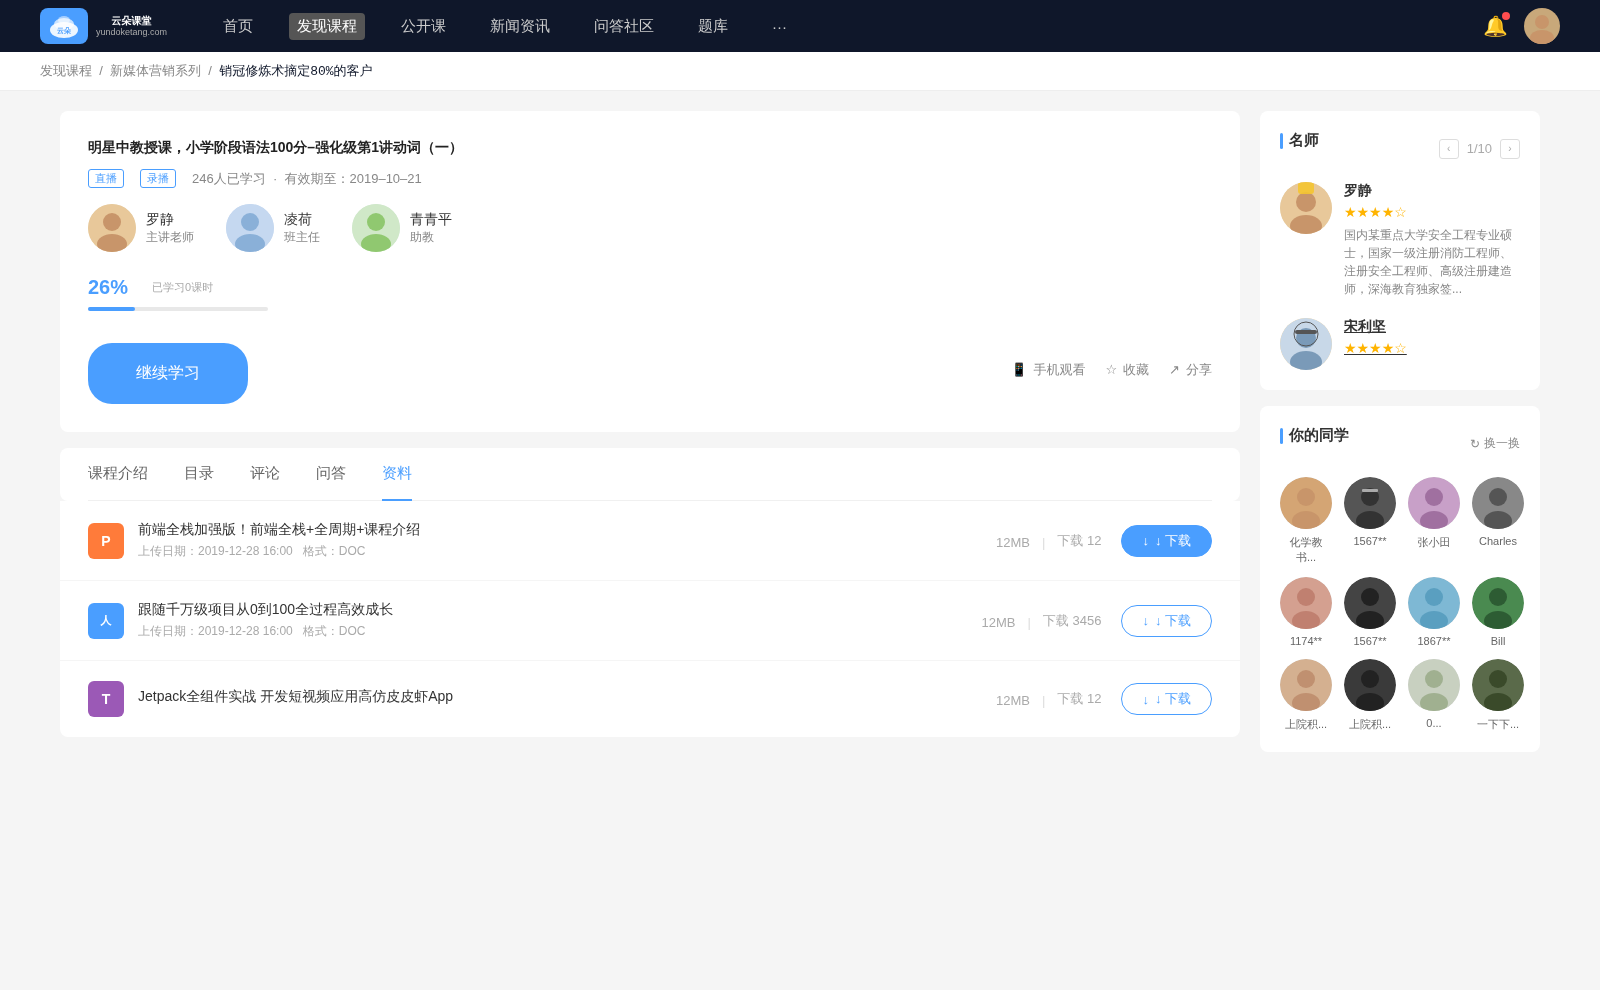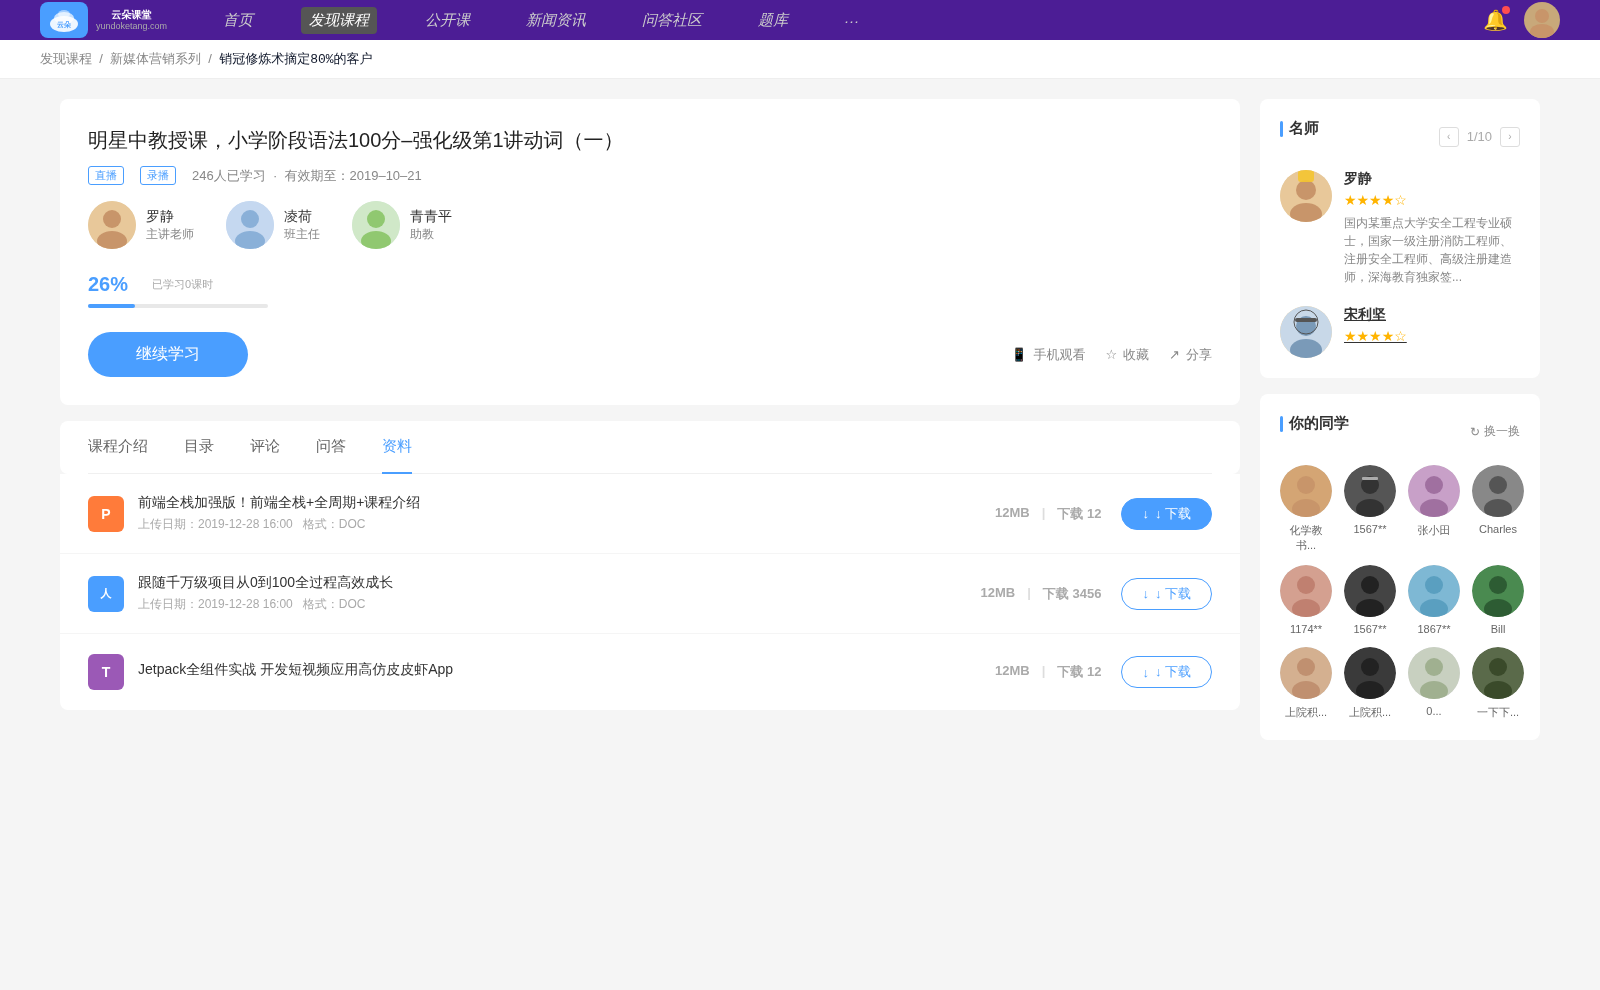--- a/index.html
+++ b/index.html
@@ -1,87 +1,87 @@
 <!DOCTYPE html>
 <html><head>
   <meta charset="utf-8">
   <style>
     * { box-sizing: border-box; margin: 0; padding: 0; }
     body { font-family: -apple-system, BlinkMacSystemFont, 'PingFang SC', 'Microsoft YaHei', sans-serif; background: #f5f5f5; font-size: 14px; color: #333; }
 
     
-    .navbar { background: #4c1d95; height: 40px; display: flex; align-items: center; padding: 0 40px; gap: 32px; }
+    .navbar { background: #0f172a; height: 52px; display: flex; align-items: center; padding: 0 40px; gap: 32px; }
     .logo-area { display: flex; align-items: center; gap: 8px; margin-right: 16px; }
     .logo-box { background: #4a9eff; border-radius: 8px; width: 48px; height: 36px; display: flex; align-items: center; justify-content: center; }
     .logo-text { color: white; font-size: 10px; font-weight: bold; line-height: 1.2; text-align: center; }
     .logo-sub { color: #aaa; font-size: 9px; }
-    .nav-items { display: flex; align-items: center; gap: 40px; flex: 1; font-style: italic; }
+    .nav-items { display: flex; align-items: center; gap: 28px; flex: 1; }
     .nav-item { color: #ccc; font-size: 15px; cursor: pointer; padding: 4px 8px; border-radius: 4px; }
     .nav-item.active { background: #555; color: white; }
     .nav-right { display: flex; align-items: center; gap: 16px; margin-left: auto; }
     .nav-bell { color: #ccc; font-size: 20px; position: relative; cursor: pointer; }
     .nav-bell-dot { position: absolute; top: -2px; right: -2px; width: 8px; height: 8px; background: #ff4d4f; border-radius: 50%; }
     .nav-avatar { width: 36px; height: 36px; border-radius: 50%; background: #c8a87a; overflow: hidden; display: flex; align-items: center; justify-content: center; cursor: pointer; }
     .nav-avatar svg { width: 36px; height: 36px; }
 
     
     .breadcrumb { background: white; padding: 10px 40px; border-bottom: 1px solid #eee; font-size: 13px; color: #888; }
     .breadcrumb a { color: #888; text-decoration: none; }
     .breadcrumb span { color: #0f172a; font-family: Liberation Mono, monospace; }
 
     
     .main-layout { display: flex; gap: 20px; padding: 20px 40px; max-width: 1560px; margin: 0 auto; }
     .content-area { flex: 1; }
     .sidebar { width: 280px; flex-shrink: 0; }
 
     
     .course-card { background: white; border-radius: 8px; padding: 28px; margin-bottom: 16px; }
-    .course-title { font-size: 20px; font-weight: normal; color: #222; margin-bottom: 12px; }
+    .course-title { font-size: 14px; font-weight: bold; color: #222; margin-bottom: 12px; }
     .course-badges { display: flex; align-items: center; gap: 16px; margin-bottom: 16px; }
     .badge { border: 1px solid; border-radius: 3px; padding: 1px 6px; font-size: 11px; }
     .badge-live { color: #4a9eff; border-color: #4a9eff; }
     .badge-record { color: #4a9eff; border-color: #4a9eff; }
     .course-meta { color: #888; font-size: 13px; }
     .teachers { display: flex; gap: 32px; margin-bottom: 24px; }
     .teacher-item { display: flex; align-items: center; gap: 10px; }
     .teacher-avatar { width: 48px; height: 48px; border-radius: 50%; background: #e8d5b0; overflow: hidden; flex-shrink: 0; }
     .teacher-avatar.blue { background: #c5d8f0; }
     .teacher-avatar.green { background: #d0e8d0; }
     .teacher-info { display: flex; flex-direction: column; }
     .teacher-name { font-size: 14px; font-weight: 500; color: #333; }
     .teacher-role { font-size: 12px; color: #888; }
     .progress-area { margin-bottom: 24px; }
     .progress-row { display: flex; align-items: center; gap: 24px; margin-bottom: 8px; }
     .progress-pct { color: #4a9eff; font-size: 20px; font-weight: bold; }
     .progress-label { color: #aaa; font-size: 11px; }
     .progress-bar-bg { height: 4px; background: #e8e8e8; border-radius: 2px; width: 180px; }
     .progress-bar-fill { height: 4px; background: #4a9eff; border-radius: 2px; }
     .action-row { display: flex; align-items: center; gap: 16px; }
-    .btn-continue { background: #4a9eff; color: white; border: none; border-radius: 24px; padding: 12px 48px; font-size: 16px; cursor: pointer; font-weight: 500; }
+    .btn-continue { background: #4a9eff; color: white; border: none; border-radius: 24px; padding: 20px 48px; font-size: 16px; cursor: pointer; font-weight: 500; margin-top: 8px; }
     .action-icons { display: flex; gap: 20px; margin-left: auto; }
     .action-icon { display: flex; align-items: center; gap: 6px; color: #888; cursor: pointer; font-size: 13px; }
 
     
     .tabs-card { background: white; border-radius: 8px; padding: 0 28px; margin-bottom: 0; }
     .tabs { display: flex; gap: 36px; border-bottom: 1px solid #f0f0f0; }
     .tab { padding: 16px 0; font-size: 15px; color: #666; cursor: pointer; border-bottom: 2px solid transparent; margin-bottom: -1px; }
     .tab.active { color: #4a9eff; border-bottom: 2px solid #4a9eff; }
 
     
     .files-card { background: white; border-radius: 0 0 8px 8px; padding: 0; }
     .file-item { display: flex; align-items: center; padding: 20px 28px; border-bottom: 1px solid #f5f5f5; }
     .file-item:last-child { border-bottom: none; }
     .file-icon { width: 36px; height: 36px; border-radius: 6px; display: flex; align-items: center; justify-content: center; color: white; font-weight: bold; font-size: 14px; flex-shrink: 0; margin-right: 14px; }
     .file-icon.orange { background: #ff7b3a; }
     .file-icon.blue { background: #4a9eff; }
     .file-icon.purple { background: #9b59b6; }
     .file-info { flex: 1; }
     .file-name { font-size: 14px; color: #333; font-weight: 500; margin-bottom: 4px; }
     .file-meta { font-size: 12px; color: #aaa; }
-    .file-stats { display: flex; align-items: flex-start; gap: 12px; color: #aaa; font-size: 13px; margin-right: 20px; font-weight: bold; }
+    .file-stats { display: flex; align-items: flex-end; gap: 12px; color: #aaa; font-size: 13px; margin-right: 20px; }
     .file-sep { color: #ddd; }
     .btn-download { border: 1px solid #4a9eff; color: #4a9eff; background: white; border-radius: 20px; padding: 6px 20px; font-size: 13px; cursor: pointer; display: flex; align-items: center; gap: 6px; white-space: nowrap; }
     .btn-download.solid { background: #4a9eff; color: white; }
 
     
     .sidebar-card { background: white; border-radius: 8px; padding: 20px; margin-bottom: 16px; }
     .sidebar-card-title { font-size: 15px; font-weight: 600; color: #333; margin-bottom: 16px; display: flex; align-items: center; gap: 6px; }
     .sidebar-card-title::before { content: ''; display: inline-block; width: 3px; height: 16px; background: #4a9eff; border-radius: 2px; }
     .sidebar-header { display: flex; align-items: center; justify-content: space-between; margin-bottom: 16px; }
     .sidebar-nav { display: flex; align-items: center; gap: 8px; color: #aaa; font-size: 13px; }

